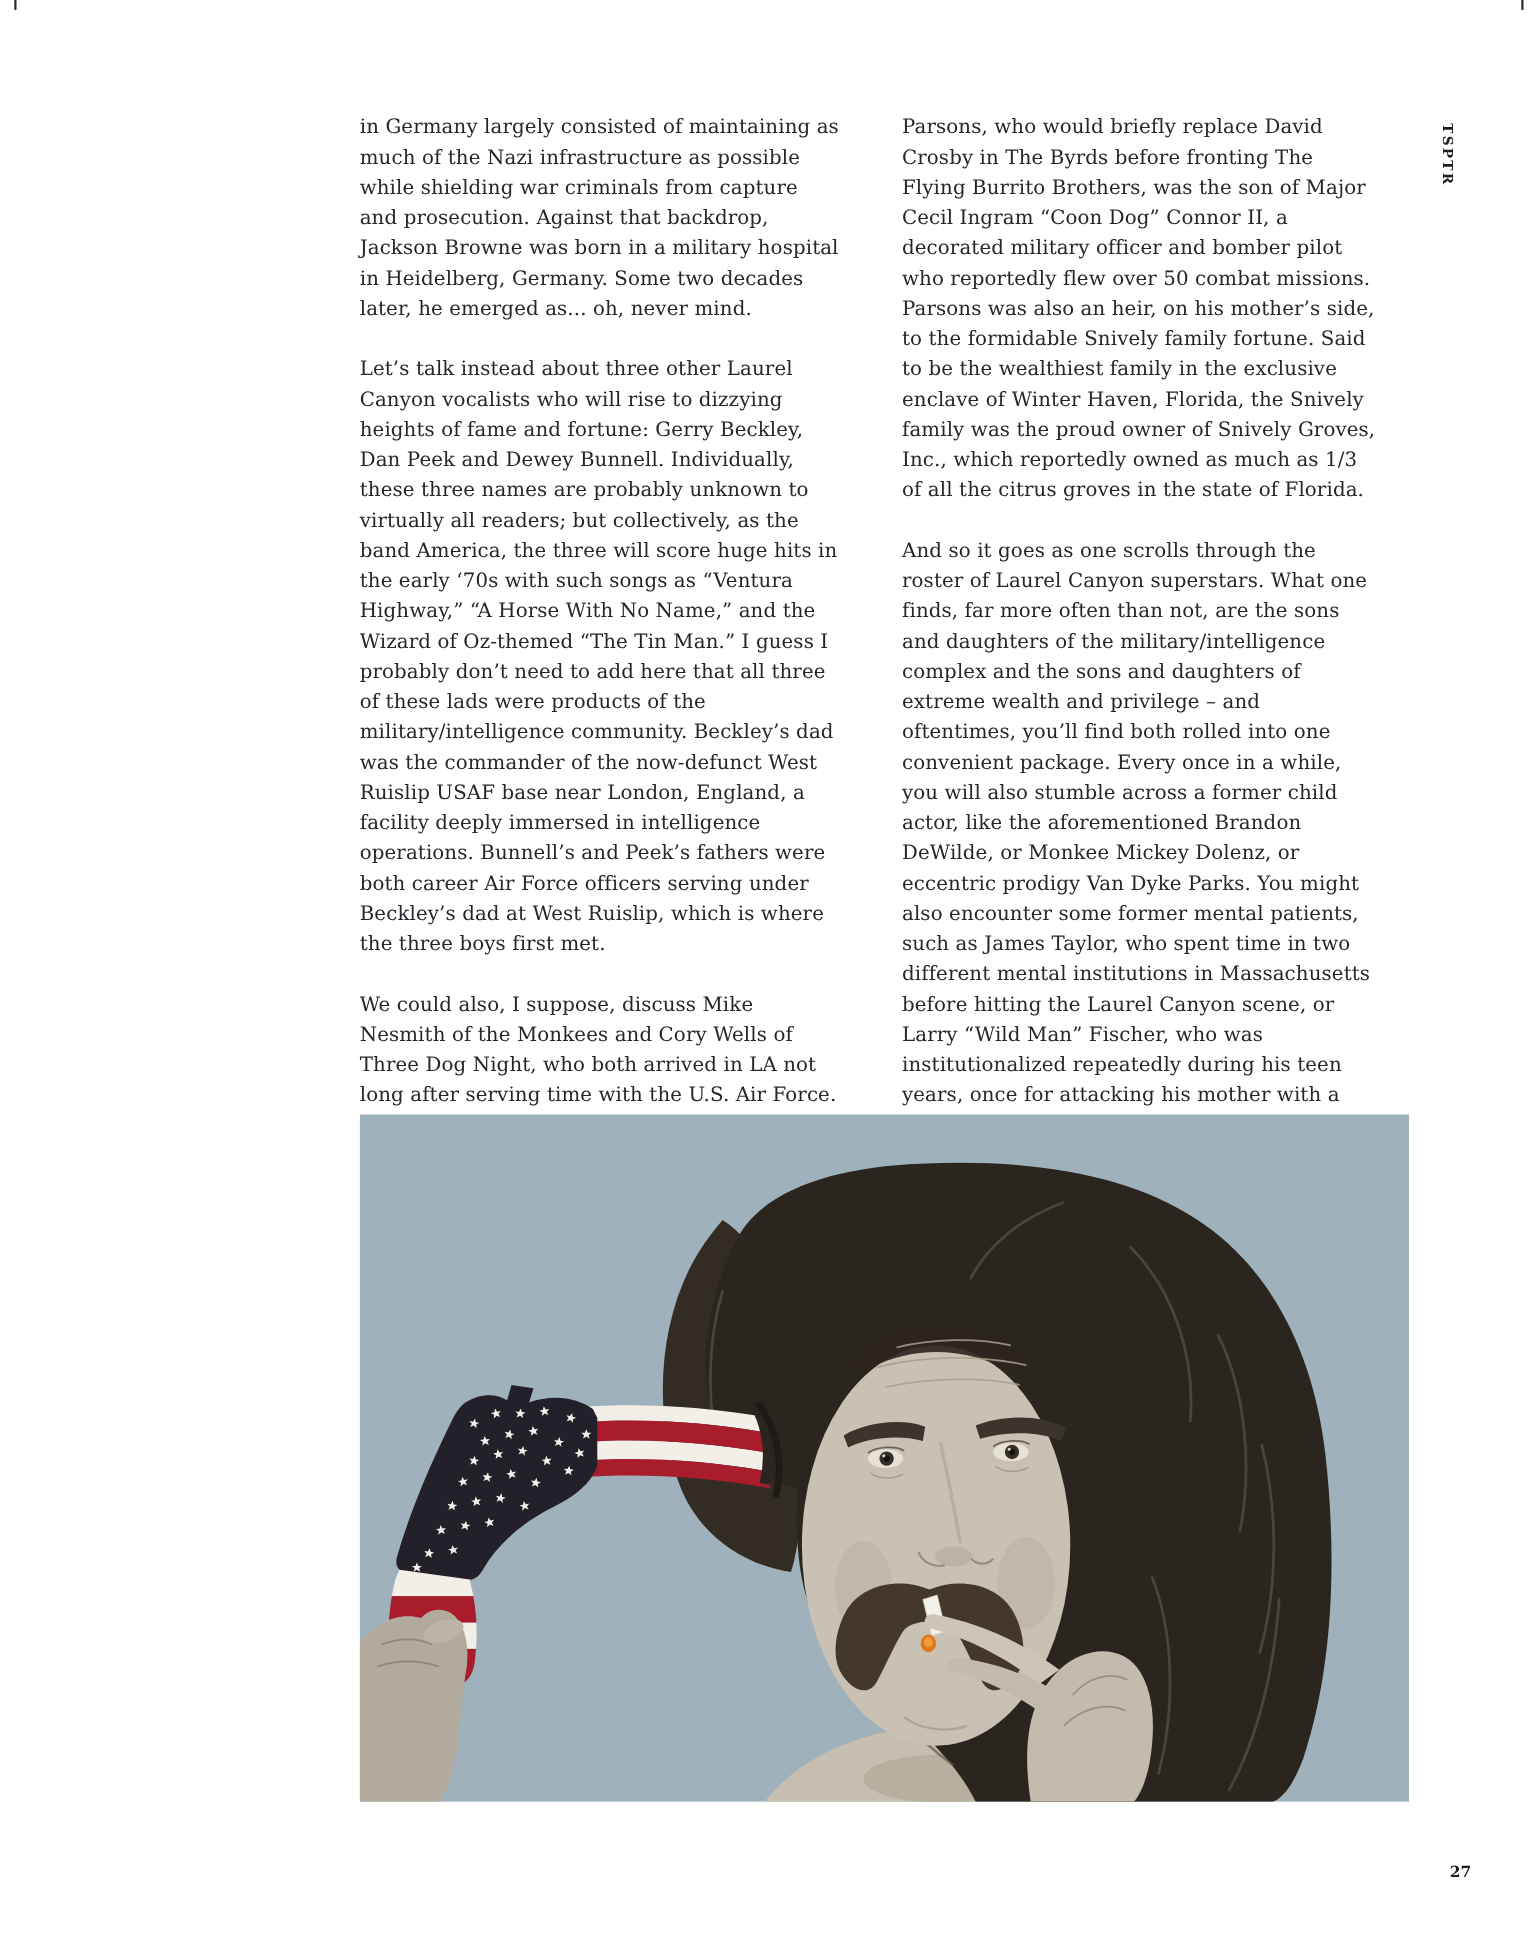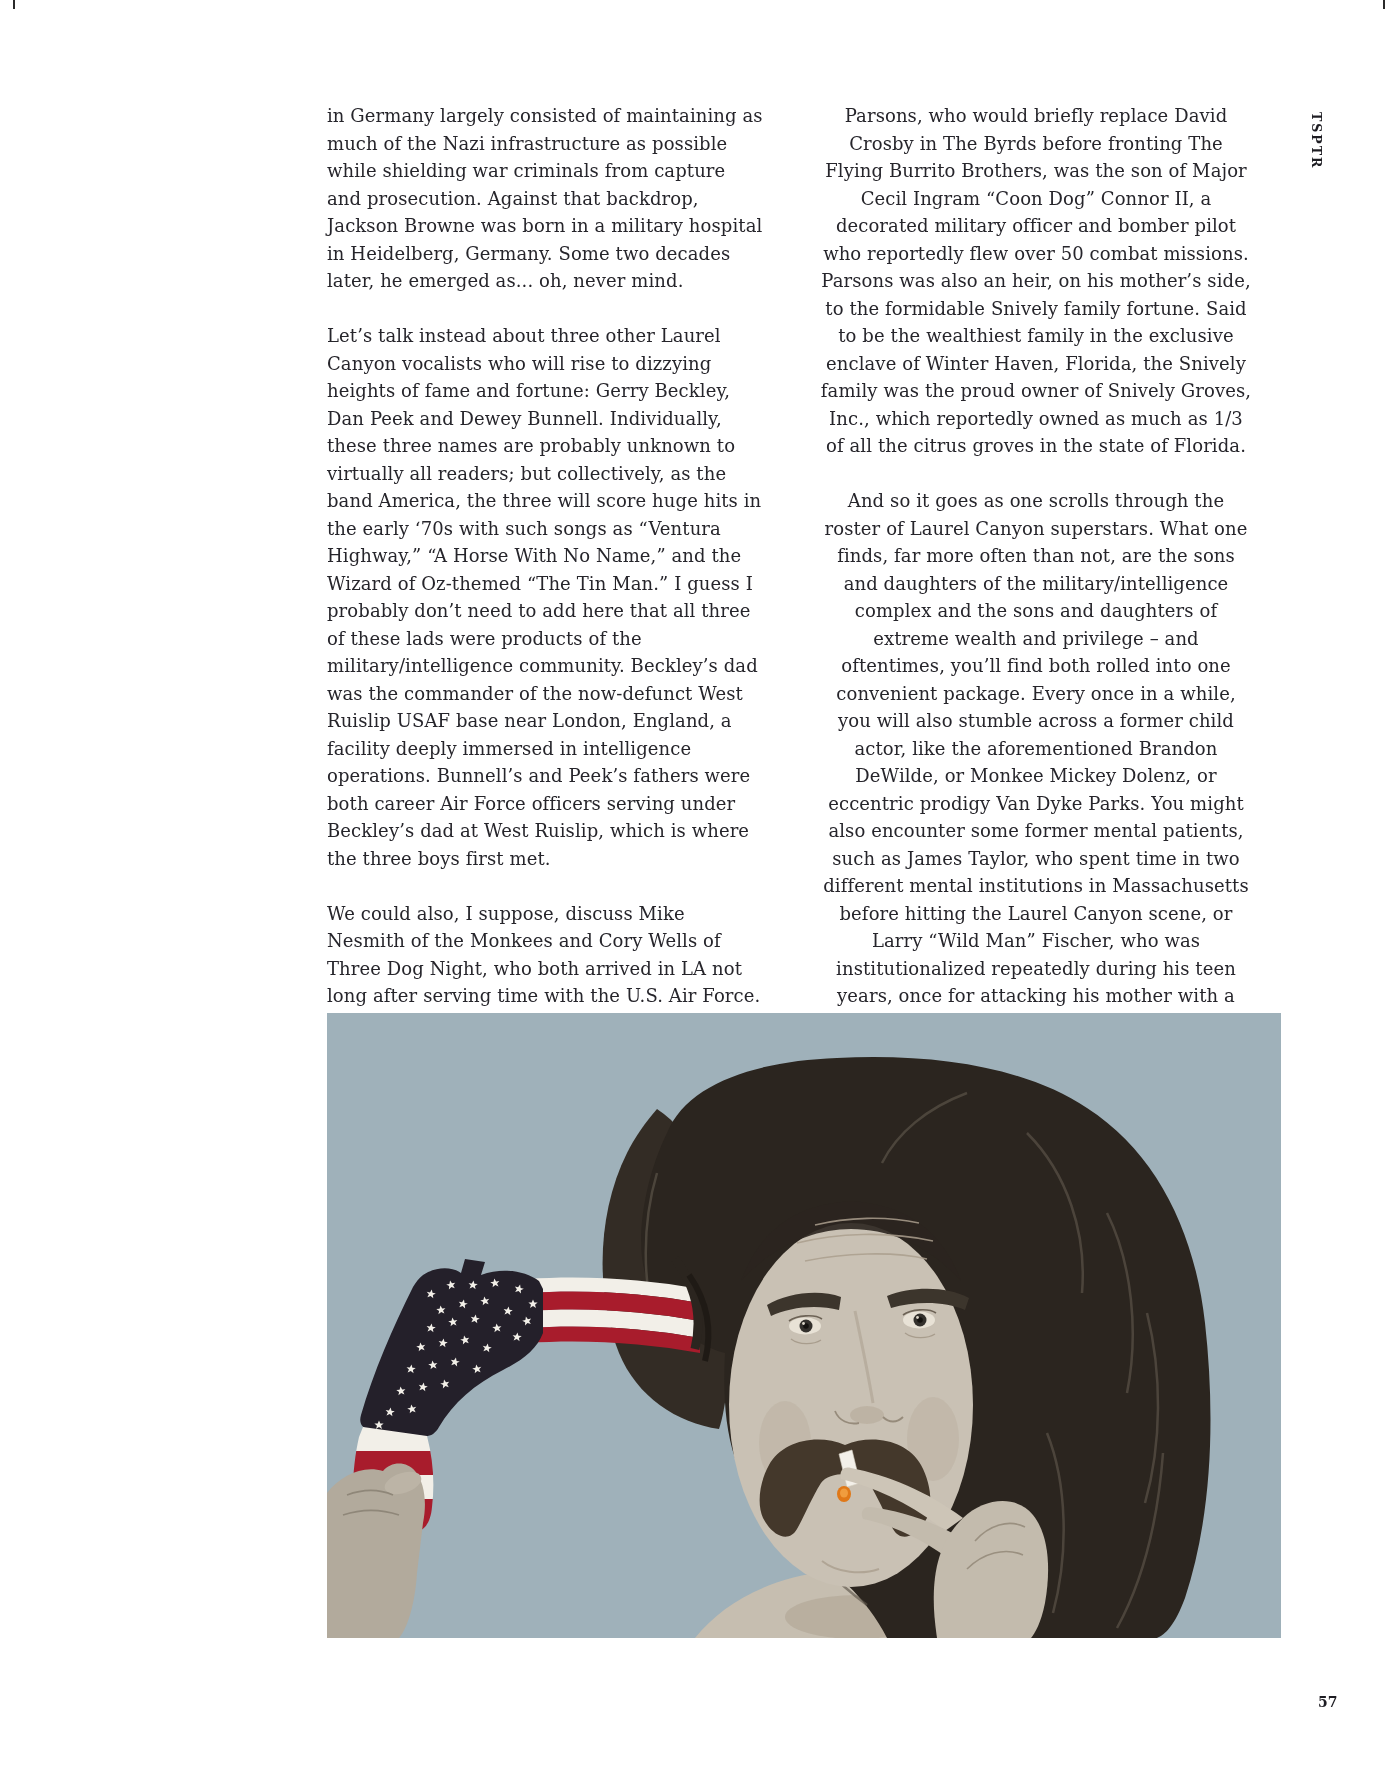--- a/index.html
+++ b/index.html
@@ -8,21 +8,21 @@
   .crop-mark{position:absolute;top:0;width:2px;height:9px;background:#2a2a2a;}
   #crop-left{left:13px;}
   #crop-right{left:1383px;}
   .vertical-label{position:absolute;left:1309px;top:112px;writing-mode:vertical-rl;
         font-weight:bold;font-size:12.5px;letter-spacing:2px;color:#1d1c22;}
   .page-number{position:absolute;left:1318px;top:1694px;font-weight:bold;font-size:14px;color:#1d1c22;}
   .col{position:absolute;top:102px;font-size:18px;line-height:27.5px;color:#26252b;
         text-align:left;letter-spacing:0.1px;}
   .col p{margin:0 0 27.5px 0;}
   #col-left{left:327px;width:436px;}
-  #col-right{left:820px;width:432px;text-align:center;}
+  #col-right{left:820px;width:432px;}
   .photo{position:absolute;left:327px;top:1013px;width:954px;height:625px;}
   .photo svg{display:block;width:100%;height:100%;}
 </style>
 </head>
 <body>
 
 <div class="page">
 
   <div class="crop-mark" id="crop-left"></div>
   <div class="crop-mark" id="crop-right"></div>
@@ -193,15 +193,15 @@
           <path d="M636,505 C600,478 560,462 524,455 C516,453 512,458 514,466 C548,474 586,492 618,518 Z" fill="#cdc5b7"></path>
           <path d="M646,532 C612,510 576,498 544,494 C536,493 533,499 536,506 C566,512 600,528 630,552 Z" fill="#c3bbad"></path>
           <path d="M610,625 C602,572 608,532 636,505 C658,484 690,482 706,502 C722,522 724,556 718,590 C714,610 708,620 704,625 Z" fill="#c3bbad"></path>
           <path d="M648,528 C662,512 682,506 698,514" stroke="#9a9080" stroke-width="1.6" fill="none"></path>
           <path d="M640,556 C656,540 678,534 696,542" stroke="#9a9080" stroke-width="1.6" fill="none"></path>
         </g>
       </g>
     </svg>
   </figure>
 
-  <div class="page-number">57</div>
+  <div class="page-number">27</div>
 
 </div>
 
 </body></html>

